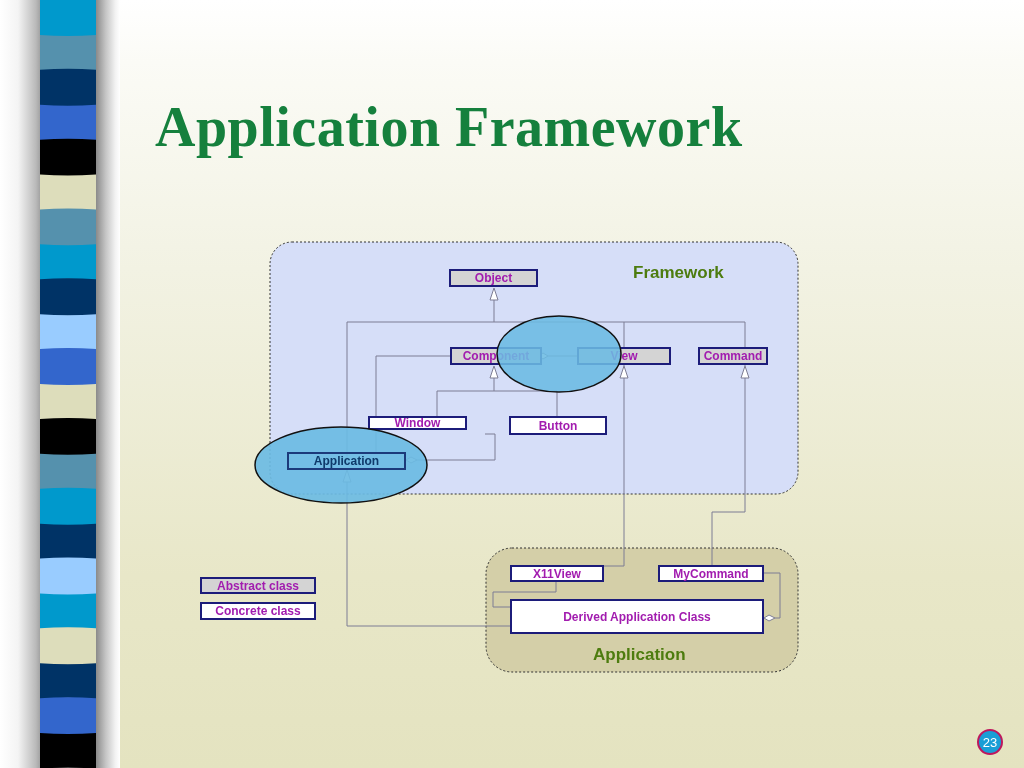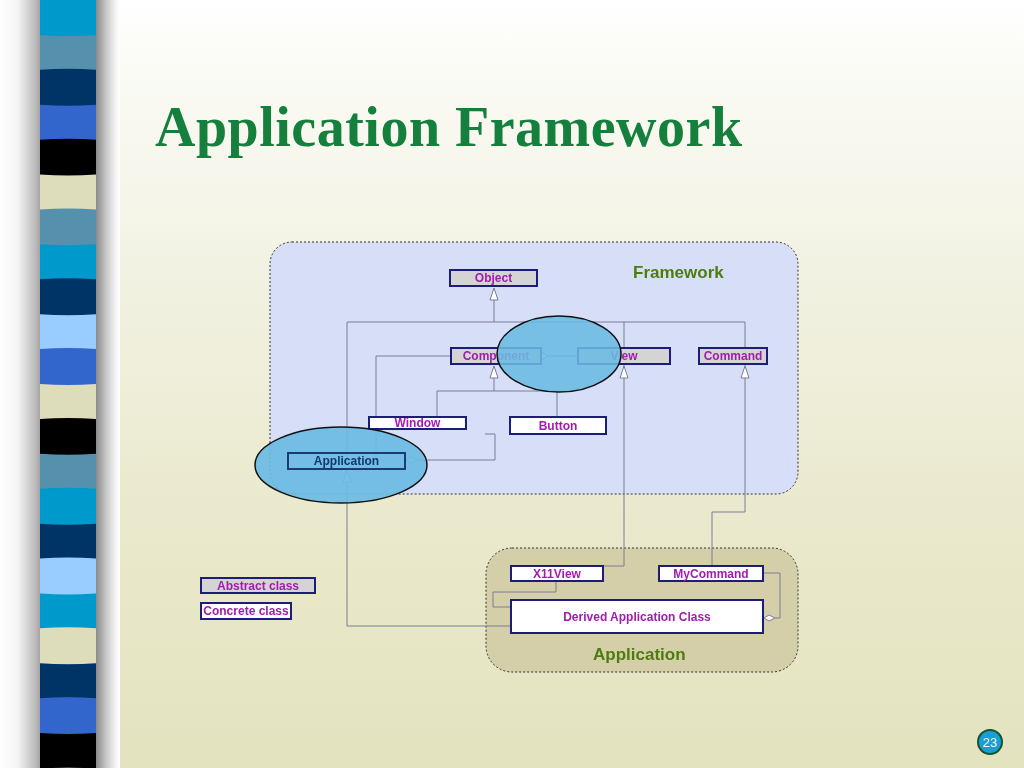--- a/index.html
+++ b/index.html
@@ -22,21 +22,21 @@
   .box {
     position:absolute; box-sizing:border-box; border:2px solid #1c1c7a;
     font-weight:bold; font-size:12px; color:#a21caf; text-align:center;
     display:flex; align-items:center; justify-content:center; line-height:1;
   }
   .abstract { background:#d4d4d4; }
   .concrete { background:#ffffff; }
   .region-label { position:absolute; font-weight:bold; font-size:17px; color:#4d7c0f; }
   .page-num {
     position:absolute; left:977px; top:729px; width:26px; height:26px; border-radius:50%;
-    background:#1a9ed6; border:2px solid #14532d; box-sizing:border-box;
+    background:#1a9ed6; border:2px solid #be185d; box-sizing:border-box;
     color:#fff; font-size:13px; display:flex; align-items:center; justify-content:center;
   }
 </style>
 </head>
 <body>
 
 <div class="strip-shadow"></div>
 <svg class="strip" id="strip" viewBox="0 0 60 768" preserveAspectRatio="none">
     <path d="M2 0 Q30 -2 58 0 L58 35.90909090909091 Q30 36.90909090909091 2 35.90909090909091 Z" fill="#0099cc"></path>
     <path d="M2 34.90909090909091 Q30 36.90909090909091 58 34.90909090909091 L58 70.81818181818181 Q30 67.81818181818181 2 70.81818181818181 Z" fill="#5591ad"></path>
@@ -126,15 +126,15 @@
 <div class="box" style="left:287px;top:452px;width:119px;height:18px;background:transparent;border-color:#1c3a7a;color:#0f3a6a;">Application</div>
 
 <div class="region-label" style="left:633px;top:263px;">Framework</div>
 
 <div class="box concrete" style="left:510px;top:565px;width:94px;height:17px;">X11View</div>
 <div class="box concrete" style="left:658px;top:565px;width:106px;height:17px;">MyCommand</div>
 <div class="box concrete" style="left:510px;top:599px;width:254px;height:35px;">Derived Application Class</div>
 <div class="region-label" style="left:593px;top:645px;">Application</div>
 
 <div class="box abstract" style="left:200px;top:577px;width:116px;height:17px;">Abstract class</div>
-<div class="box concrete" style="left:200px;top:602px;width:92px;height:18px;">Concrete class</div>
+<div class="box concrete" style="left:200px;top:602px;width:116px;height:18px;">Concrete class</div>
 
 <div class="page-num">23</div>
 
 </body></html>

